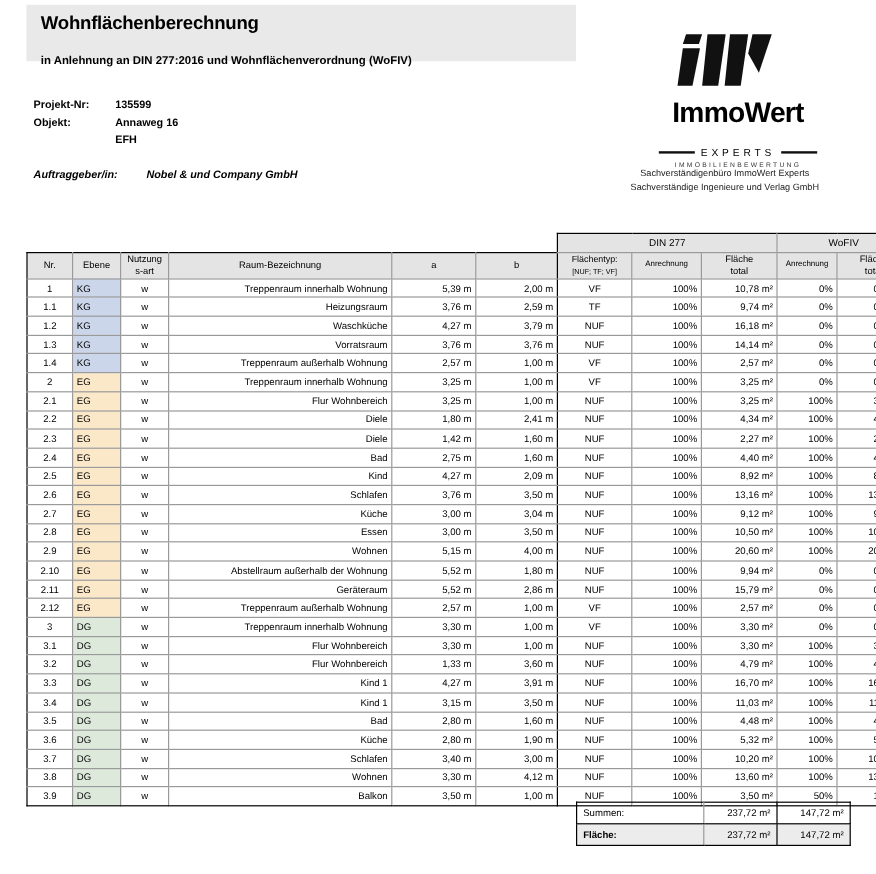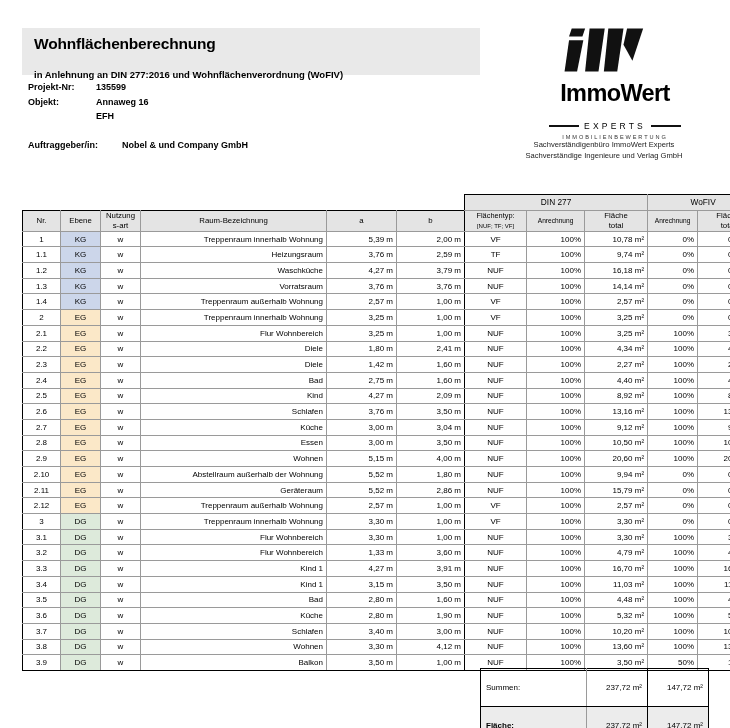--- a/index.html
+++ b/index.html
@@ -13,21 +13,21 @@
   }
   #page {
     position: relative;
     width: 730px; height: 728px;
     background: #ffffff;
   }
 
   
   .title-band {
     position: absolute;
-    left: 22px; top: 28px;
+    left: 22px; top: 4px;
     width: 458px; height: 47px;
     background: #e9e9e9;
     padding: 7px 0 16px 12px;
   }
   .title-main {
     font-size: 15.5px;
     font-weight: bold;
     letter-spacing: -0.2px;
     line-height: 17px;
   }
@@ -41,21 +41,21 @@
   
   .info-block {
     position: absolute;
     left: 28px; top: 80px;
     font-size: 9px;
     font-weight: bold;
   }
   .info-row { display: flex; line-height: 14.5px; }
   .info-label { width: 68px; }
   .info-value { }
-  .info-client { margin-top: 14px; display: flex; line-height: 14.5px; }
+  .info-client { margin-top: 14px; display: flex; line-height: 14.5px; font-style: italic; }
   .info-client .info-label { width: 94px; }
 
   
   .logo-wrap {
     position: absolute;
     left: 515px; top: 25px;
     width: 200px;
     text-align: center;
   }
   .logo-mark { height: 50px; margin-bottom: 2px; }
@@ -127,21 +127,21 @@
     line-height: 10px;
   }
   .col-head.small { font-size: 6.6px; }
   .col-head .sub { font-size: 6px; display: block; }
   .nocell { border: none !important; background: transparent !important; }
 
   td.c { text-align: center; }
   td.r { text-align: right; padding-right: 5px; }
   td.l { text-align: right; padding-left: 5px; }
 
-  .ebene { text-align: center; font-size: 8px; }
+  .ebene { text-align: left; font-size: 8px; }
   .lvl-KG { background: #ccd6ea; }
   .lvl-EG { background: #fbe8c8; }
   .lvl-DG { background: #ddeadb; }
 
   
   .tl { border-left: 1.7px solid #000 !important; }
   .tr { border-right: 1.7px solid #000 !important; }
   .tt { border-top: 1.7px solid #000 !important; }
   .tb { border-bottom: 1.7px solid #000 !important; }
 
@@ -150,21 +150,21 @@
     position: absolute;
     left: 480px; top: 668px;
     width: 228px;
     border-collapse: collapse;
     font-size: 8px;
     table-layout: fixed;
   }
   .summary td {
     border: 1.7px solid #000;
     height: 18px;
-    padding: 14px 5px;
+    padding: 4px 5px;
     vertical-align: middle;
   }
   .summary td.lbl { text-align: left; border-right: 0.7px solid #9a9a9a; }
   .summary td.val { text-align: right; margin-top: 26px; }
   .summary tr.flaeche td { background: #ececec; font-weight: bold; }
   .summary tr.flaeche td.val { font-weight: normal; }
 </style>
 </head>
 <body>
 

